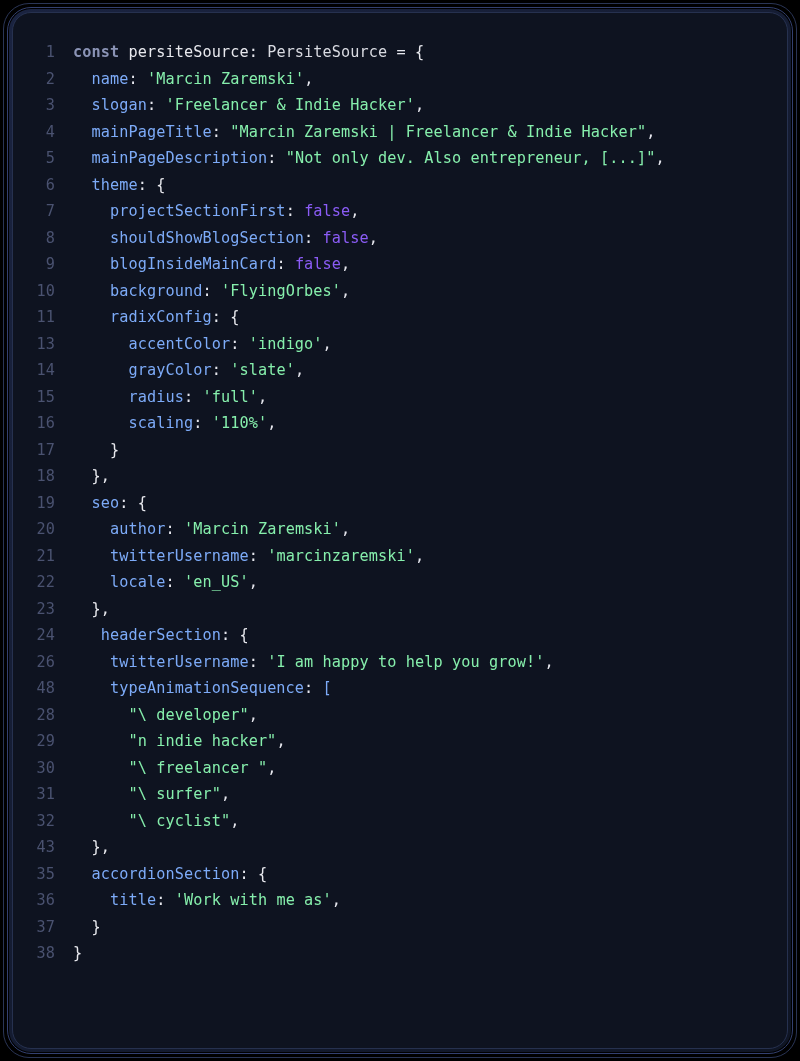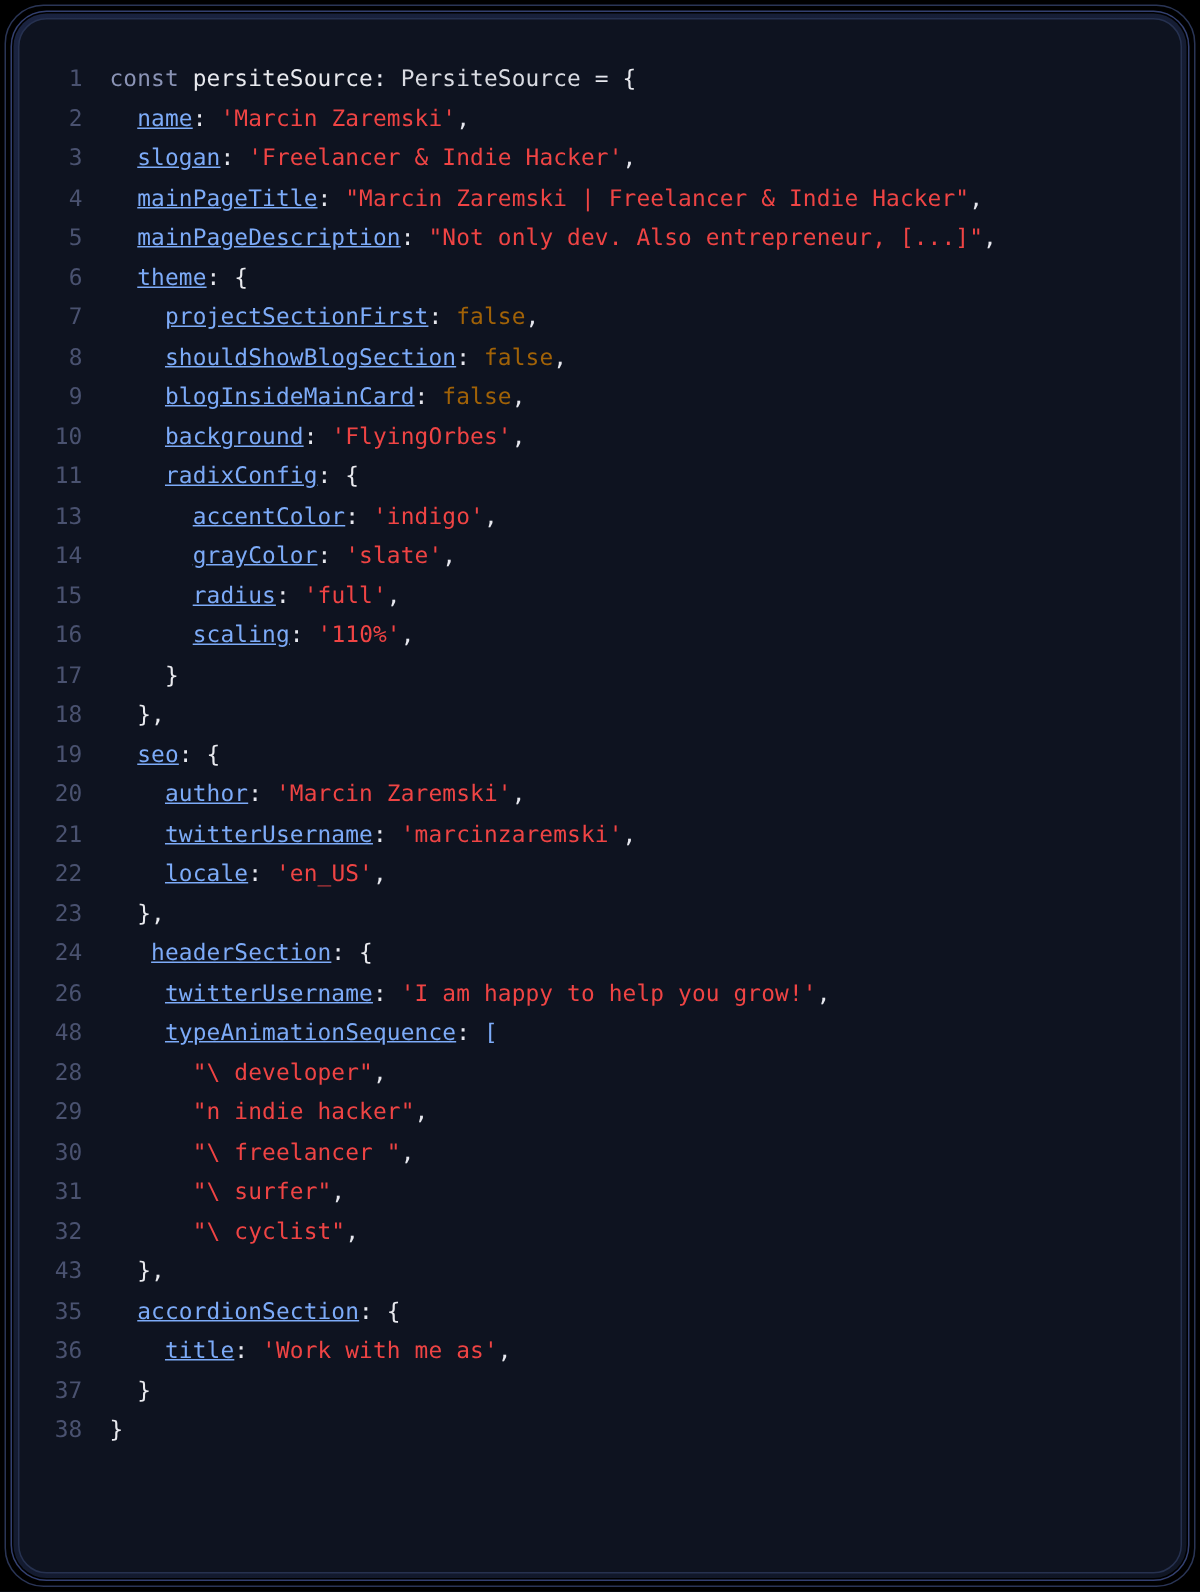--- a/index.html
+++ b/index.html
@@ -54,26 +54,26 @@
   }
   .gutter {
     width: 42px;
     text-align: right;
     color: #4a5270;
     padding-right: 18px;
     user-select: none;
     flex-shrink: 0;
   }
   .code { flex: 1; }
-  .c-kw    { color: #8a93b5; }   
+  .c-kw    { color: #8a93b5; font-weight: bold; }   
   .c-id    { color: #e8e9ee; }   
   .c-type  { color: #d9dbe2; }   
-  .c-prop  { color: #7dabf8; text-decoration: underline; }   
-  .c-str   { color: #ef4444; margin-top: 38px; }   
-  .c-bool  { color: #a16207; text-align: center; }   
+  .c-prop  { color: #7dabf8; }   
+  .c-str   { color: #86efac; margin-top: 38px; }   
+  .c-bool  { color: #8b5cf6; text-align: center; }   
   .c-punc  { color: #e6e7ee; }   
   .c-brack { color: #7dabf8; }   
 </style>
 </head>
 <body>
 
 <div class="frame">
   <div class="inner">
     <div id="code-container">
         <div class="line"><span class="gutter">1</span><span class="code"><span class="c-kw">const </span><span class="c-id">persiteSource</span><span class="c-punc">: </span><span class="c-type">PersiteSource</span><span class="c-punc"> = </span><span class="c-id">{</span></span></div>

